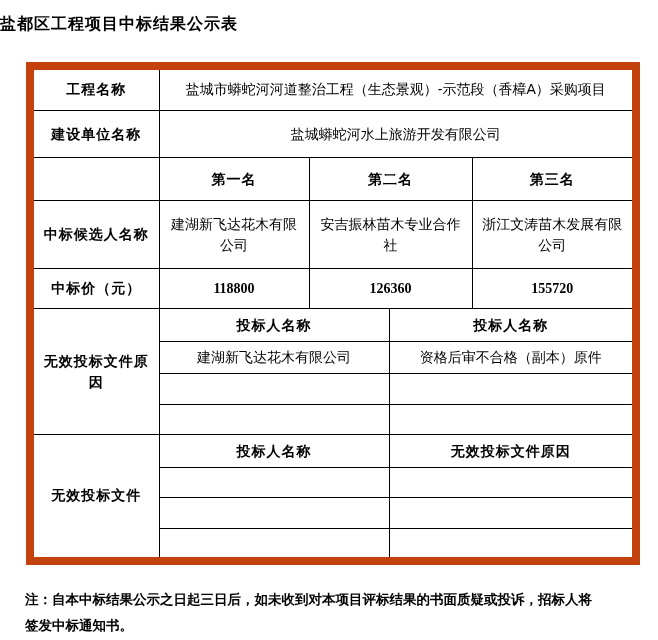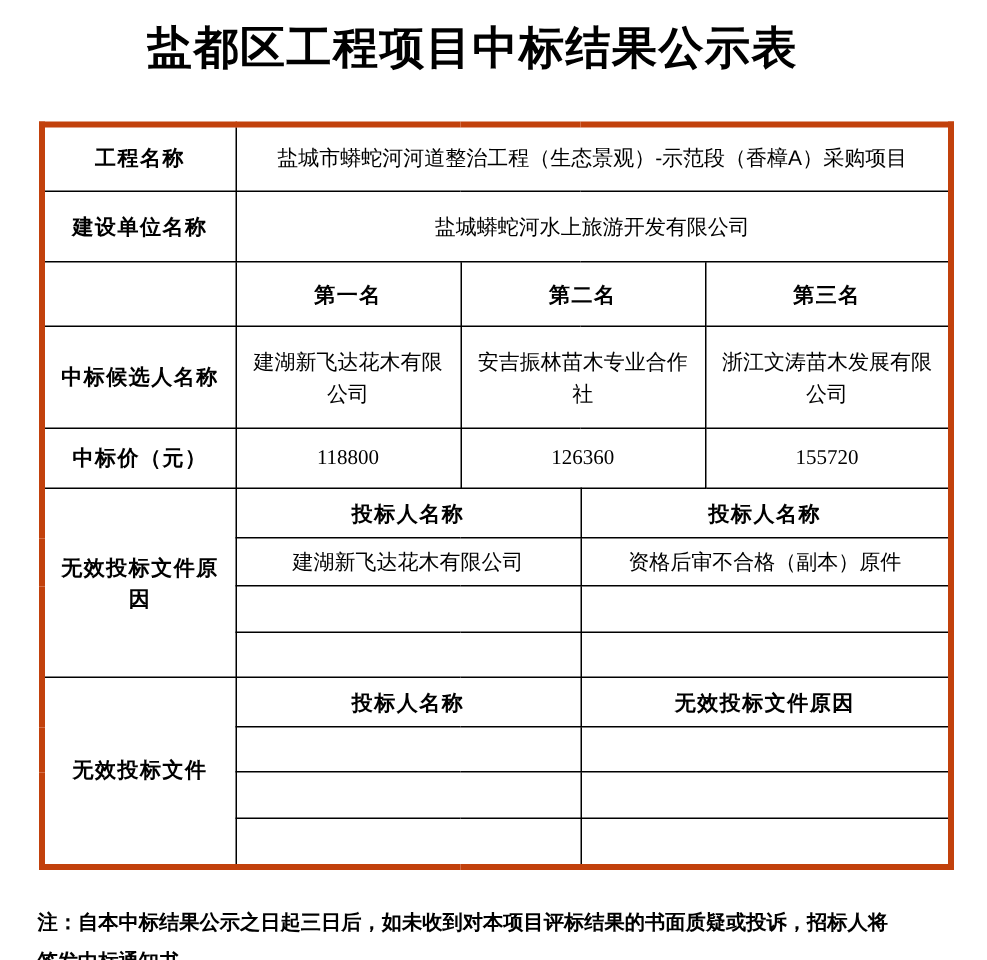--- a/index.html
+++ b/index.html
@@ -13,50 +13,51 @@
     font-family: "Liberation Sans", "DejaVu Sans", sans-serif;
   }
   .page {
     width: 658px;
     height: 640px;
     position: relative;
   }
   .title {
     margin: 13px 0 0 0;
     width: 630px;
-    text-align: center;
-    font-size: 30px;
+    text-align: left;
+    font-size: 16px;
     font-weight: bold;
     letter-spacing: 1px;
     line-height: 1.35;
   }
   table.bid-table {
     border-collapse: collapse;
     table-layout: fixed;
     width: 606px;
     margin: 27px 0 0 26px;
-    border: 4px solid #c2410c;
+    border: 8px solid #c2410c;
   }
   table.bid-table td {
     border: 1px solid #000000;
     text-align: center;
     vertical-align: middle;
     font-size: 14px;
     line-height: 1.5;
     padding: 1px 5px;
     overflow: hidden;
     word-break: break-all;
   }
   td.label-cell, td.hdr-cell {
     font-weight: bold;
     letter-spacing: 1px;
   }
   td.num-cell {
     font-family: "Liberation Serif", "DejaVu Serif", serif;
     font-size: 14px;
+    font-weight: bold;
   }
   .note {
     margin: 22px 0 0 25px;
     width: 580px;
     font-size: 13.5px;
     font-weight: bold;
     line-height: 26px;
     text-align: left;
   }
 </style>

